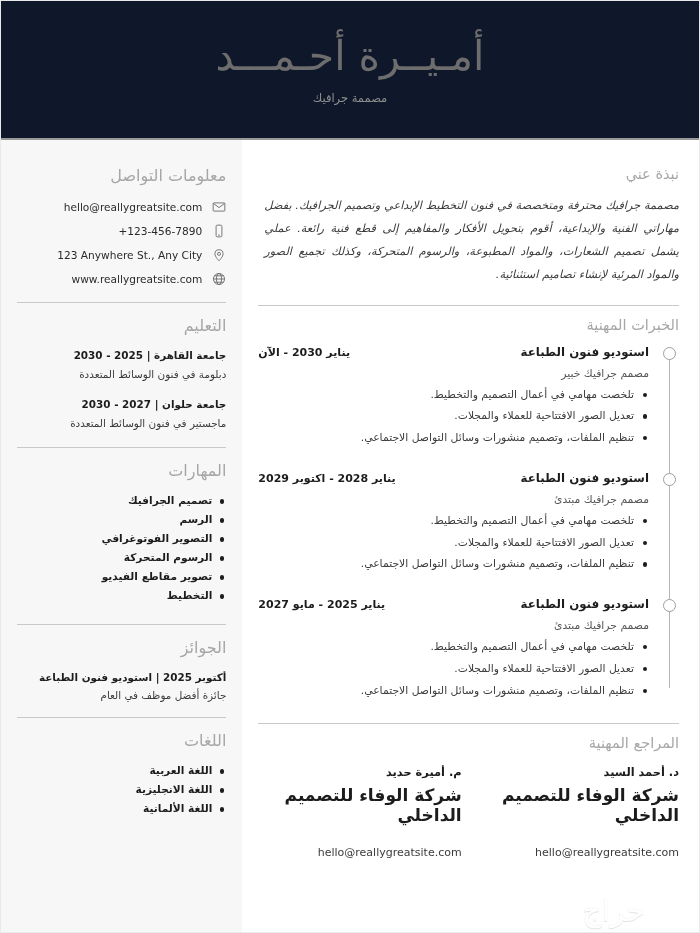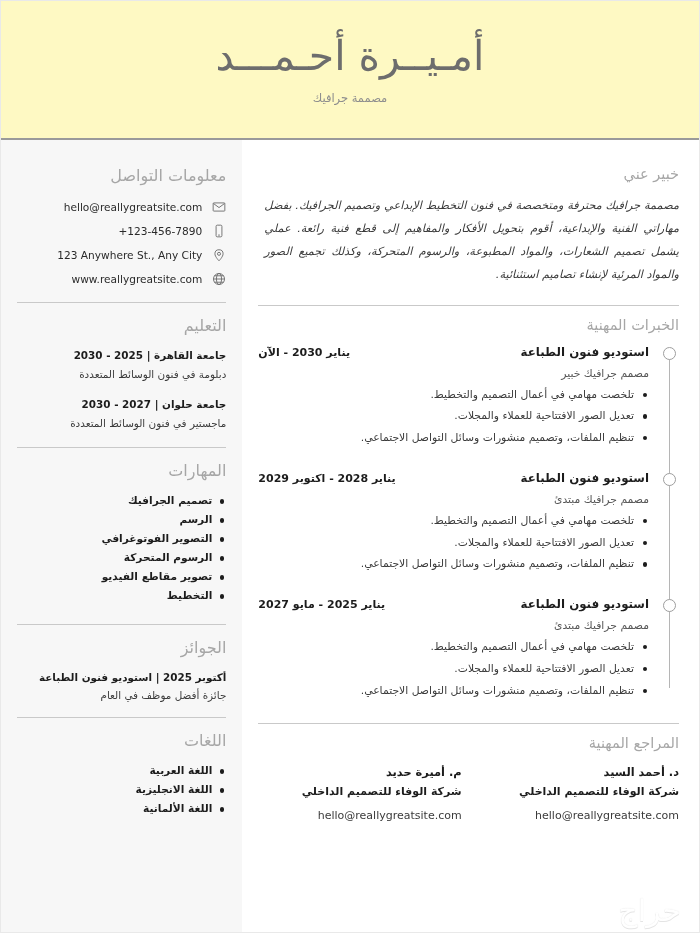--- a/index.html
+++ b/index.html
@@ -16,21 +16,21 @@
     width: 700px;
     height: 933px;
     background: #fefefe;
     overflow: hidden;
     border: 1px solid #e9e9e9;
   }
 
   
   .header {
     height: 139px;
-    background: #fef9c3;
+    background: #0f172a;
     display: flex;
     flex-direction: column;
     align-items: center;
     justify-content: center;
     border-bottom: 2px solid #9a9a9a;
   }
   .name {
     font-size: 41px;
     font-weight: 300;
     color: #6d6d6d;
@@ -198,24 +198,24 @@
     text-align: right;
     direction: rtl;
   }
   .ref-name {
     font-size: 11.4px;
     font-weight: 700;
     color: #1c1c1c;
     margin-bottom: 6px;
   }
   .ref-company {
-    font-size: 11px;
-    font-weight: 700;
-    color: #1c1c1c;
-    margin-bottom: 11px;
+    font-size: 17px;
+    font-weight: 700;
+    color: #1c1c1c;
+    margin-bottom: 21px;
   }
   .ref-email {
     font-size: 11px;
     color: #3b3b3b;
     direction: ltr;
     text-align: right;
   }
 
   
   .side-sec-rule {
@@ -307,21 +307,21 @@
     margin-bottom: 6px;
   }
   .award-desc {
     font-size: 10.4px;
     color: #3b3b3b;
   }
 
   
   .watermark {
     position: absolute;
-    right: 18px;
+    right: 54px;
     bottom: 4px;
     font-size: 30px;
     color: #ffffff;
     text-shadow: 0 0 1px #dcdcdc, 0 1px 0 #e4e4e4;
     opacity: 0.95;
     direction: rtl;
     pointer-events: none;
     font-weight: 300;
     letter-spacing: 2px;
   }
@@ -334,21 +334,21 @@
   <div class="header">
     <div class="name">أمـيــرة أحـمـــد</div>
     <div class="job-title">مصممة جرافيك</div>
   </div>
 
   <div class="body-wrap">
 
     <div class="main-col">
 
       <div class="sec">
-        <div class="sec-title">خبير عني</div>
+        <div class="sec-title">نبذة عني</div>
         <div class="about-text">مصممة جرافيك محترفة ومتخصصة في فنون التخطيط الإبداعي وتصميم الجرافيك. بفضل مهاراتي الفنية والإبداعية، أقوم بتحويل الأفكار والمفاهيم إلى قطع فنية رائعة. عملي يشمل تصميم الشعارات، والمواد المطبوعة، والرسوم المتحركة، وكذلك تجميع الصور والمواد المرئية لإنشاء تصاميم استثنائية.</div>
       </div>
 
       <div class="sec">
         <div class="sec-rule"></div>
         <div class="sec-title">الخبرات المهنية</div>
 
         <div class="timeline">
           <div class="tl-line"></div>
 

